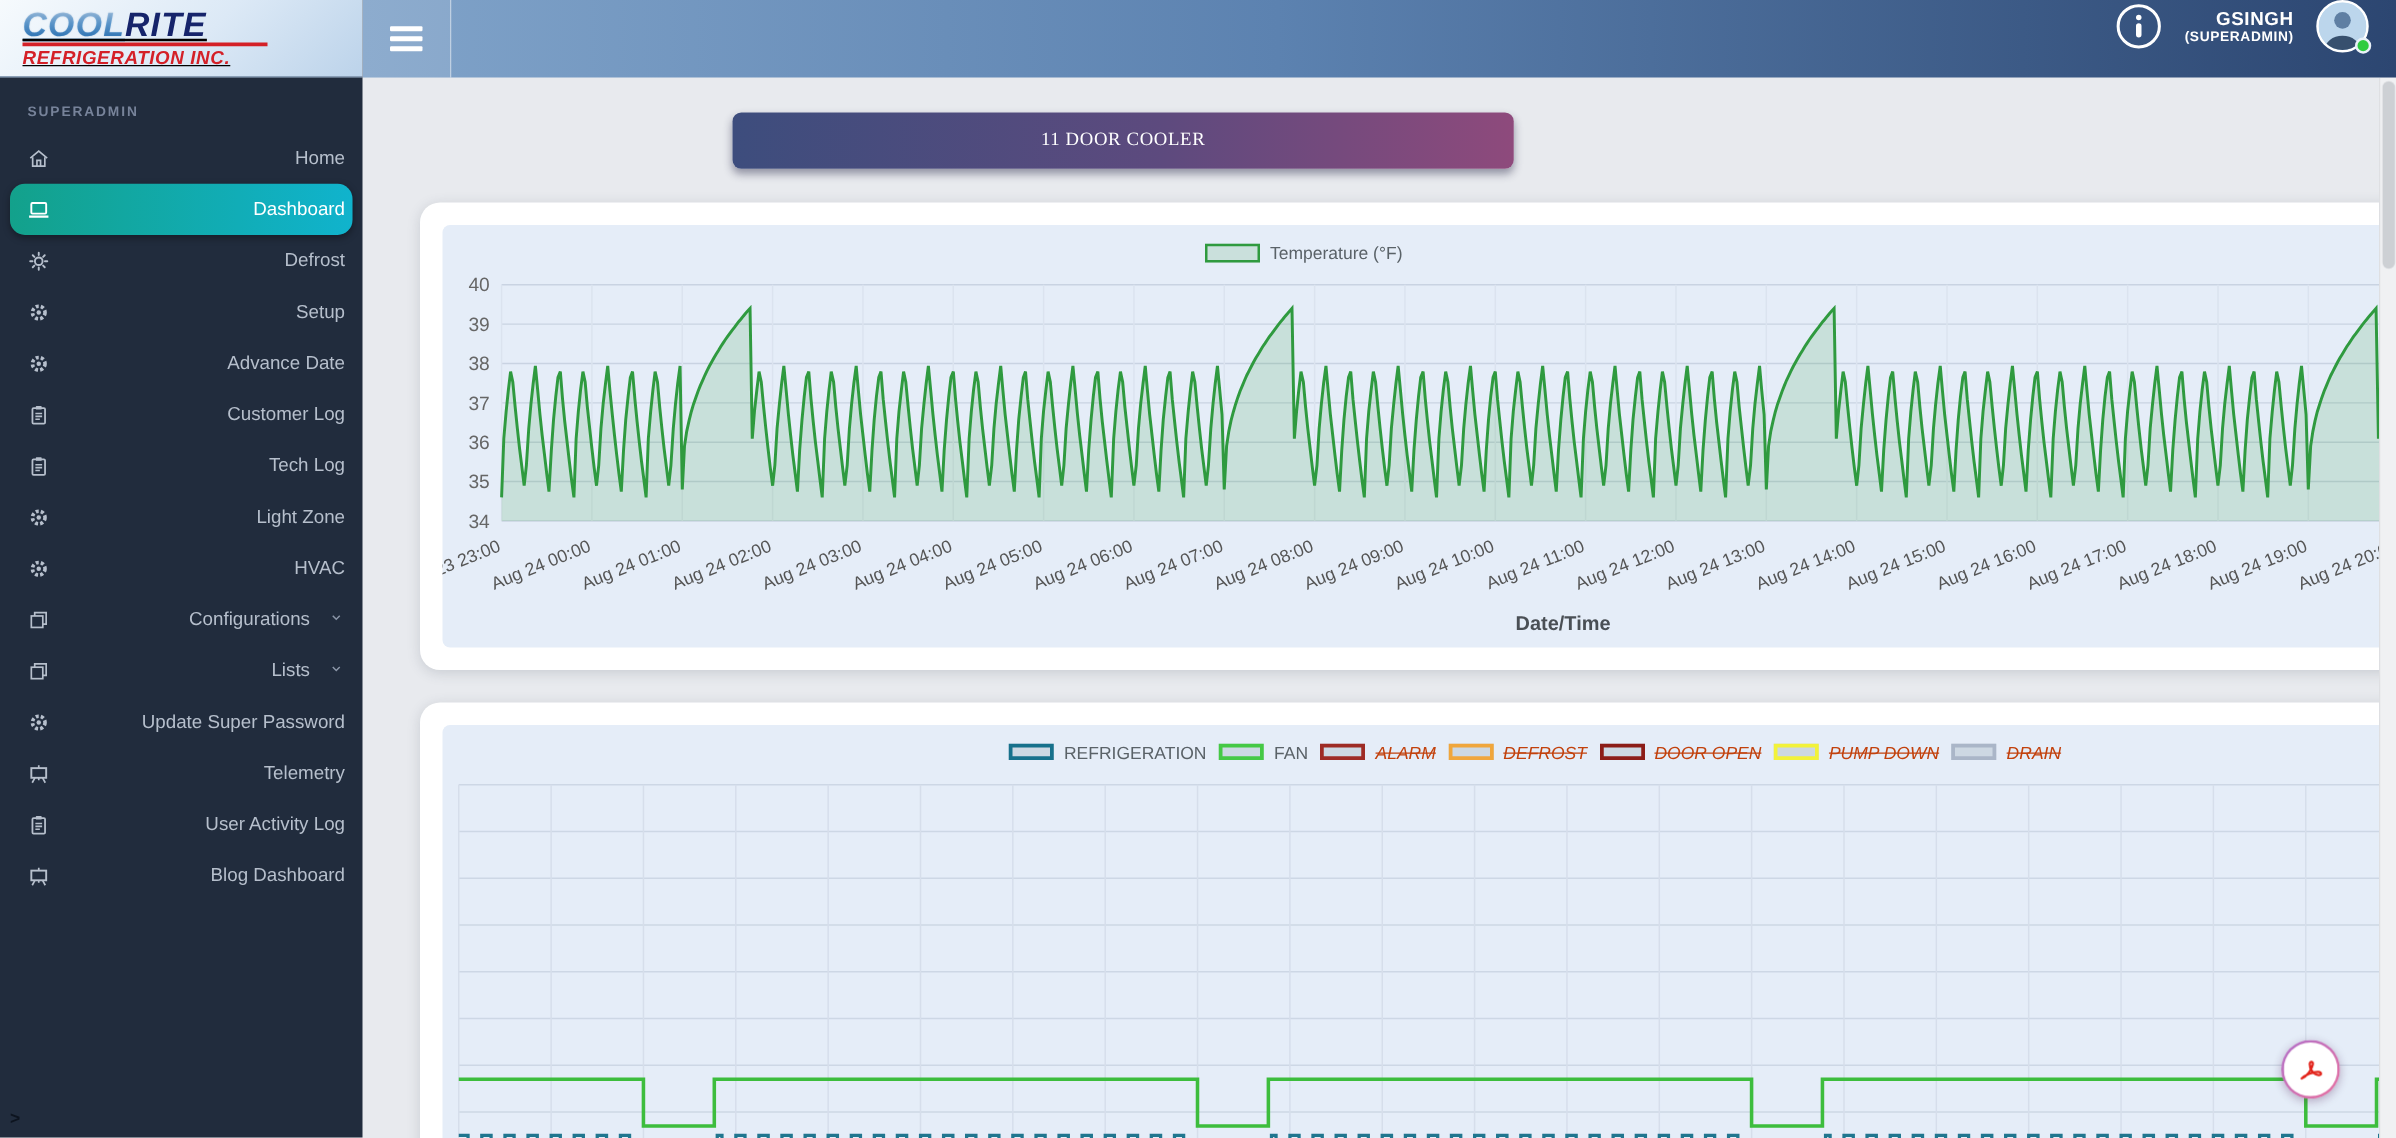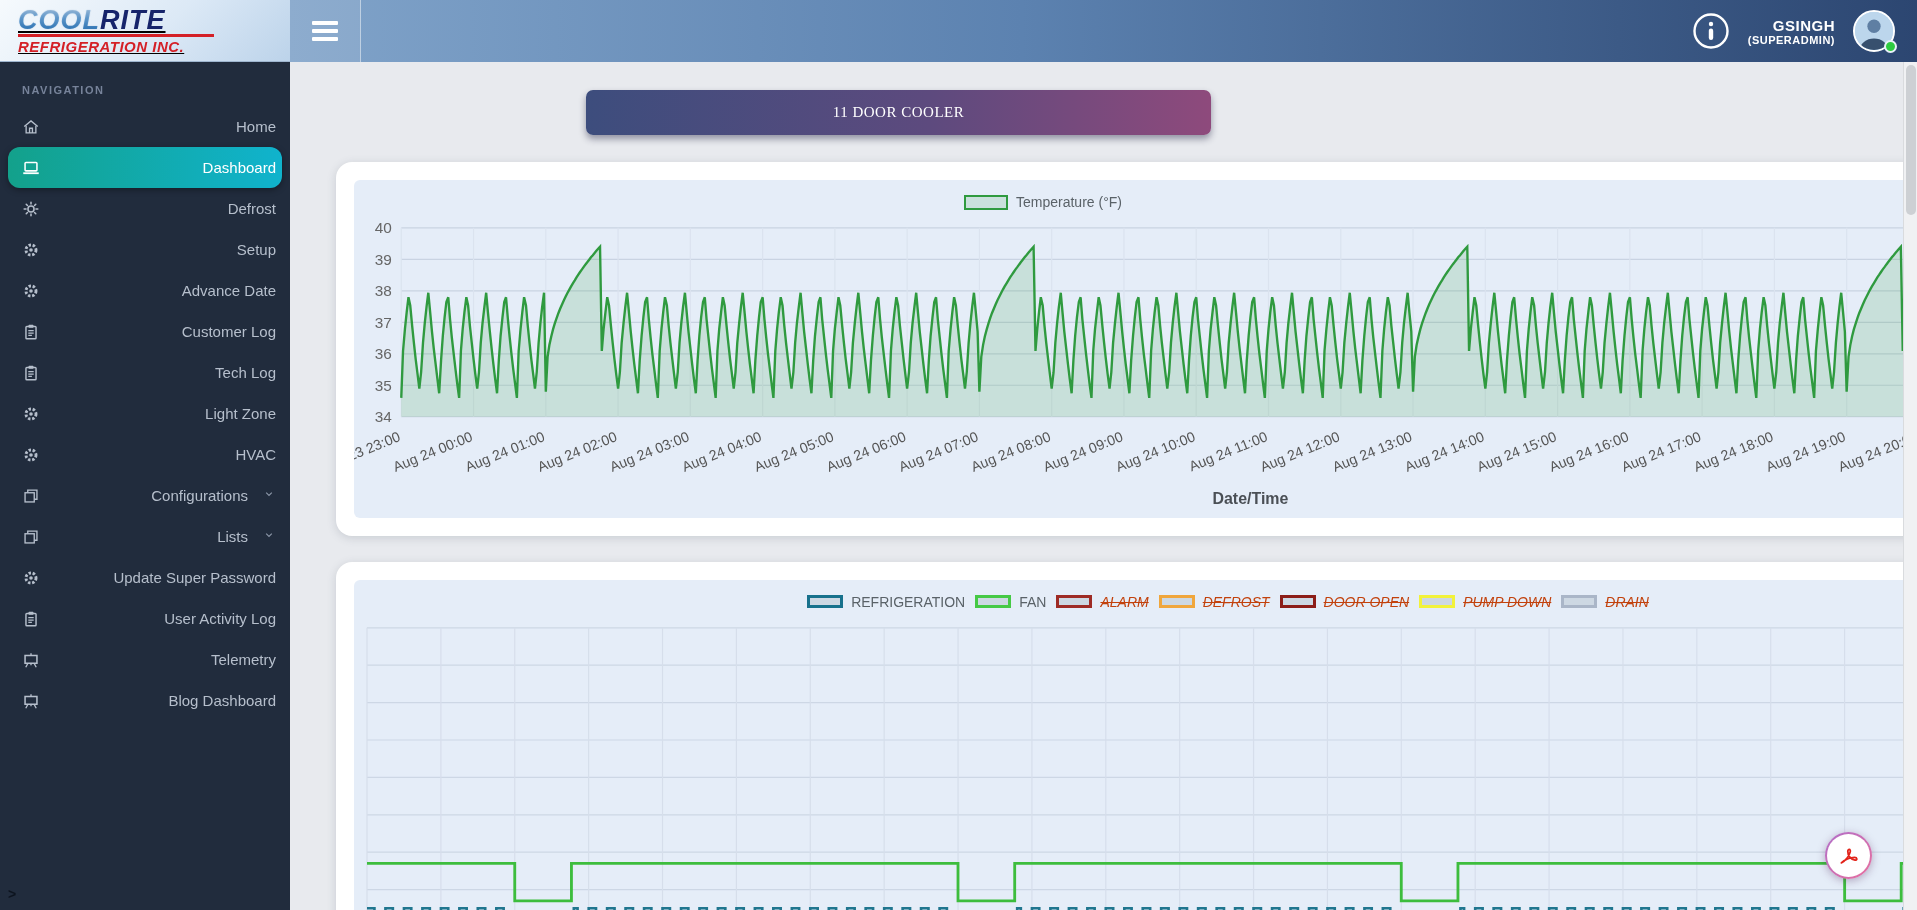--- a/index.html
+++ b/index.html
@@ -16,21 +16,21 @@
   .nav-caption { color:#77839a; font-size:11px; font-weight:bold; letter-spacing:1.5px; padding:22px 0 10px 22px; }
   .nav-list { list-style:none; }
   .nav-item { display:flex; align-items:center; gap:14px; height:41px; padding:0 14px 0 22px; color:#b6bfcc; font-size:15px; cursor:pointer; }
   .nav-item .ni-icon { width:18px; height:18px; flex:0 0 18px; display:flex; align-items:center; }
   .nav-item .ni-label { flex:1;text-align:right; }
   .nav-item .ni-chevron { color:#8b96a8; }
   .nav-item.active { background:linear-gradient(90deg,#13a18b 0%,#10b3cd 100%); color:#ffffff; margin:0 8px; padding:0 6px 0 14px; border-radius:12px; box-shadow:0 2px 6px rgba(0,0,0,.35); }
   .sidebar-collapse { position:absolute; bottom:8px; left:8px; color:#0d141f; font-size:14px; font-weight:bold; cursor:pointer; }
 
   
-  .header { position:fixed; left:290px; right:0; top:0; height:62px; background:linear-gradient(90deg,#80a3c9 0%,#5c82b0 45%,#2c4671 100%); z-index:20; display:flex; align-items:center; }
+  .header { position:fixed; left:290px; right:0; top:0; height:62px; background:linear-gradient(90deg,#80a3c9 0%,#5c82b0 45%,#2c4671 100%); z-index:20; display:flex; align-items:flex-start; }
   .hamburger-btn { width:71px; height:62px; background:rgba(255,255,255,.10); border-right:1px solid rgba(255,255,255,.45); display:flex; align-items:center; justify-content:center; cursor:pointer; }
   .hamburger-btn .bars { display:flex; flex-direction:column; gap:4px; }
   .hamburger-btn .bars span { display:block; width:26px; height:4px; background:#fff; border-radius:1px; }
   .header-right { margin-left:auto; display:flex; align-items:center; gap:18px; padding-right:22px; }
   .info-btn { width:38px; height:38px; cursor:pointer; }
   .user-block { text-align:right; color:#fff; cursor:pointer; }
   .user-name { font-size:15px; font-weight:bold; letter-spacing:.5px; }
   .user-role { font-size:11px; font-weight:bold; letter-spacing:.5px; }
   .avatar-wrap { position:relative; width:42px; height:42px; cursor:pointer; }
   .avatar-ring { width:42px; height:42px; border-radius:50%; border:2px solid #fff; overflow:hidden; background:#bcd6ec; }
@@ -61,21 +61,21 @@
 </style>
 </head>
 <body>
 
 <aside class="sidebar">
   <div class="logo-block">
     <div class="logo-line1"><span class="logo-cool">COOL</span><span class="logo-rite">RITE</span></div>
     <div class="logo-underline"></div>
     <div class="logo-line2">REFRIGERATION INC.</div>
   </div>
-  <div class="nav-caption">NAVIGATION</div>
+  <div class="nav-caption">SUPERADMIN</div>
   <ul class="nav-list" id="nav-list">
       <li class="nav-item">
         <span class="ni-icon">
           <svg viewBox="0 0 20 20" width="18" height="18">
             <path d="M2.5 9.5 L10 3.2 L17.5 9.5" fill="none" stroke="currentColor" stroke-width="1.5"></path>
             <path d="M4.6 8.6 V16.6 H15.4 V8.6 M8.4 16.6 V11.4 H11.6 V16.6" fill="none" stroke="currentColor" stroke-width="1.5"></path>
           </svg>
         </span>
         <span class="ni-label">Home</span>
       </li>
@@ -184,35 +184,35 @@
           <svg viewBox="0 0 20 20" width="18" height="18">
             <circle cx="10" cy="10" r="5.6" fill="none" stroke="currentColor" stroke-width="3.2" stroke-dasharray="2.7 1.9"></circle>
             <circle cx="10" cy="10" r="2" fill="currentColor"></circle>
           </svg>
         </span>
         <span class="ni-label">Update Super Password</span>
       </li>
       <li class="nav-item">
         <span class="ni-icon">
           <svg viewBox="0 0 20 20" width="18" height="18">
+            <rect x="3.4" y="5" width="13.2" height="8.6" fill="none" stroke="currentColor" stroke-width="1.7"></rect>
+            <path d="M10 2.4V5 M10 13.6v2.2 M6.6 13.6 L4.2 18 M13.4 13.6 L15.8 18" stroke="currentColor" stroke-width="1.5" fill="none"></path>
+          </svg>
+        </span>
+        <span class="ni-label">Telemetry</span>
+      </li>
+      <li class="nav-item">
+        <span class="ni-icon">
+          <svg viewBox="0 0 20 20" width="18" height="18">
             <rect x="4.4" y="3.8" width="11.2" height="13.8" rx="1" fill="none" stroke="currentColor" stroke-width="1.6"></rect>
             <rect x="7.4" y="2" width="5.2" height="3.2" rx="0.6" fill="currentColor"></rect>
             <path d="M7 8.6h6M7 11.2h6M7 13.8h4" stroke="currentColor" stroke-width="1.4"></path>
           </svg>
         </span>
         <span class="ni-label">User Activity Log</span>
-      </li>
-      <li class="nav-item">
-        <span class="ni-icon">
-          <svg viewBox="0 0 20 20" width="18" height="18">
-            <rect x="3.4" y="5" width="13.2" height="8.6" fill="none" stroke="currentColor" stroke-width="1.7"></rect>
-            <path d="M10 2.4V5 M10 13.6v2.2 M6.6 13.6 L4.2 18 M13.4 13.6 L15.8 18" stroke="currentColor" stroke-width="1.5" fill="none"></path>
-          </svg>
-        </span>
-        <span class="ni-label">Telemetry</span>
       </li>
       <li class="nav-item">
         <span class="ni-icon">
           <svg viewBox="0 0 20 20" width="18" height="18">
             <rect x="3.4" y="5" width="13.2" height="8.6" fill="none" stroke="currentColor" stroke-width="1.7"></rect>
             <path d="M10 2.4V5 M10 13.6v2.2 M6.6 13.6 L4.2 18 M13.4 13.6 L15.8 18" stroke="currentColor" stroke-width="1.5" fill="none"></path>
           </svg>
         </span>
         <span class="ni-label">Blog Dashboard</span>
       </li>

